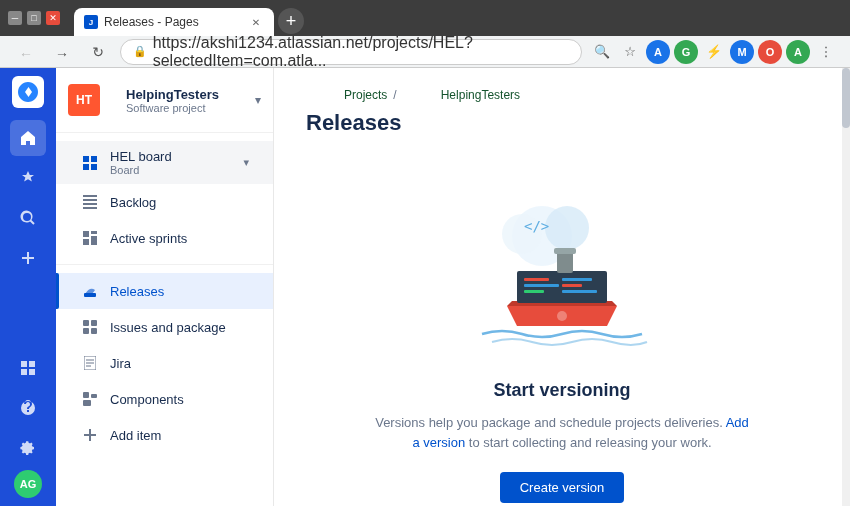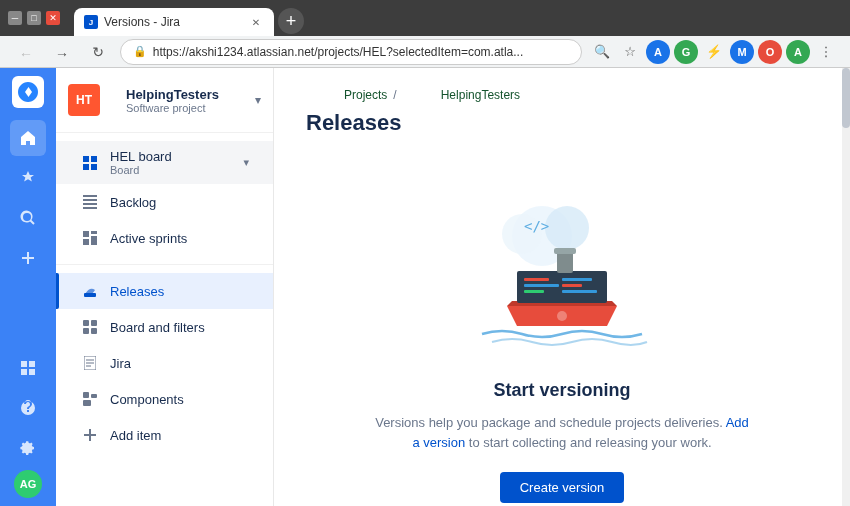--- a/index.html
+++ b/index.html
@@ -108,21 +108,21 @@
       border: 1px solid #ccc;
       border-radius: 14px;
       display: flex;
       align-items: center;
       padding: 0 12px;
       gap: 6px;
       font-size: 12px;
       color: #333;
     }
     .lock-icon { color: #555; font-size: 11px; }
-    .url-text { flex: 1; font-size: 12px; color: #333; }
+    .url-text { flex: 1; font-size: 16px; color: #333; }
     .address-actions {
       display: flex;
       gap: 4px;
       align-items: center;
     }
     .addr-action-btn {
       width: 24px; height: 24px;
       border: none;
       background: transparent;
       cursor: pointer;
@@ -144,21 +144,21 @@
     
     .app-layout {
       display: flex;
       height: calc(506px - 68px);
       background: #fff;
     }
 
     
     .global-sidebar {
       width: 56px;
-      background: #3b82f6;
+      background: #1d4ed8;
       display: flex;
       flex-direction: column;
       align-items: center;
       padding: 8px 0;
       gap: 4px;
     }
     .gs-logo {
       width: 32px; height: 32px;
       background: #fff;
       border-radius: 6px;
@@ -354,21 +354,21 @@
 
 <div class="browser-chrome">
   <div class="window-controls">
     <button class="win-btn win-minimize">─</button>
     <button class="win-btn win-maximize">□</button>
     <button class="win-btn win-close">✕</button>
   </div>
   <div class="browser-tabs">
     <div class="browser-tab">
       <div class="tab-favicon">J</div>
-      <span>Versions - Jira</span>
+      <span>Releases - Pages</span>
       <button class="tab-close-btn">✕</button>
     </div>
     <button class="new-tab-btn">+</button>
   </div>
 </div>
 
 <div class="address-bar">
   <button class="nav-btn disabled">←</button>
   <button class="nav-btn">→</button>
   <button class="nav-btn">↻</button>
@@ -513,21 +513,21 @@
 
       <div class="sidebar-item">
         <div class="sidebar-icon">
           <svg width="14" height="14" viewBox="0 0 14 14" fill="#6b778c">
               <rect x="0" y="0" width="6" height="6" rx="1"></rect>
               <rect x="8" y="0" width="6" height="6" rx="1"></rect>
               <rect x="0" y="8" width="6" height="6" rx="1"></rect>
               <rect x="8" y="8" width="6" height="6" rx="1"></rect>
             </svg>
         </div>
-        <span class="sidebar-label">Board and filters</span>
+        <span class="sidebar-label">Issues and package</span>
       </div>
 
       <div class="sidebar-item">
         <div class="sidebar-icon">
           <svg width="12" height="14" viewBox="0 0 12 14" fill="#6b778c">
               <rect x="0" y="0" width="12" height="14" rx="1" fill="none" stroke="#6b778c" stroke-width="1"></rect>
               <line x1="2" y1="4" x2="10" y2="4" stroke="#6b778c" stroke-width="1"></line>
               <line x1="2" y1="7" x2="10" y2="7" stroke="#6b778c" stroke-width="1"></line>
               <line x1="2" y1="10" x2="7" y2="10" stroke="#6b778c" stroke-width="1"></line>
             </svg>

